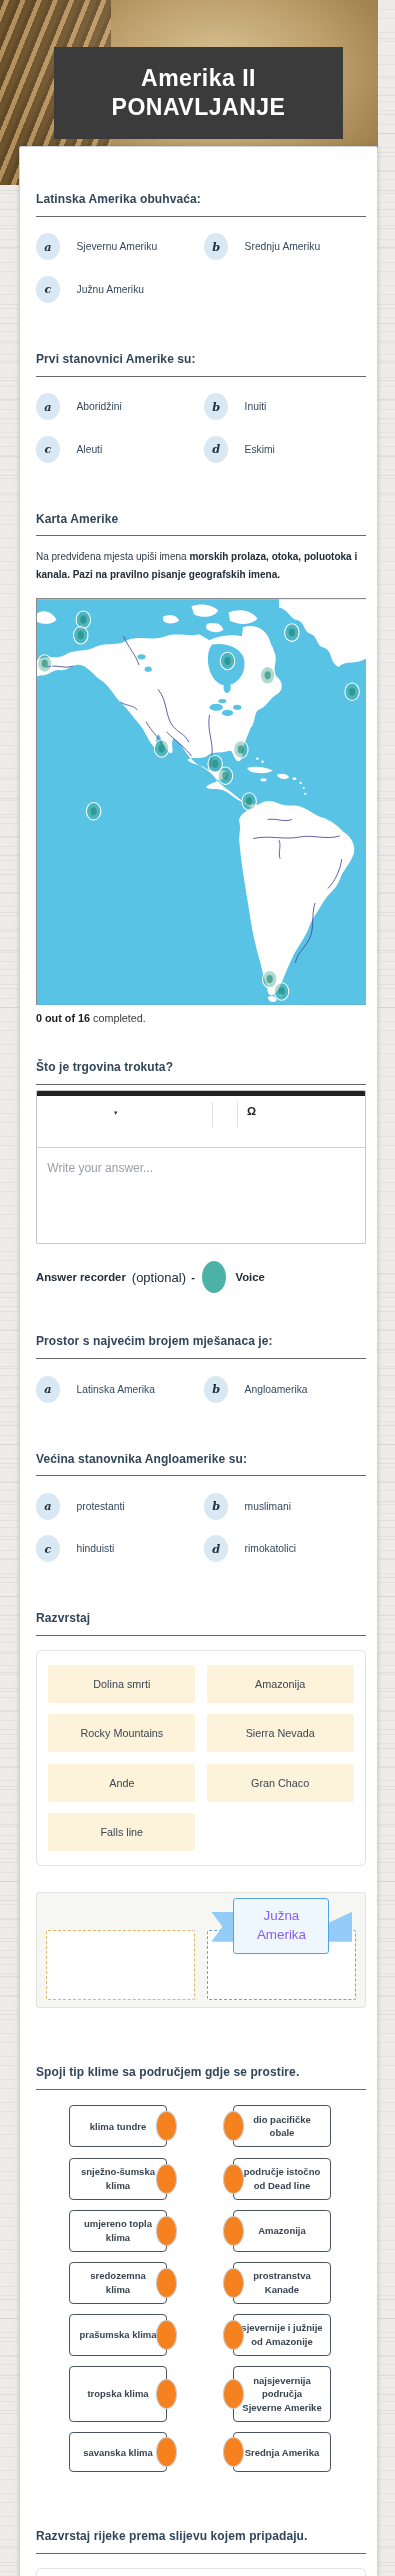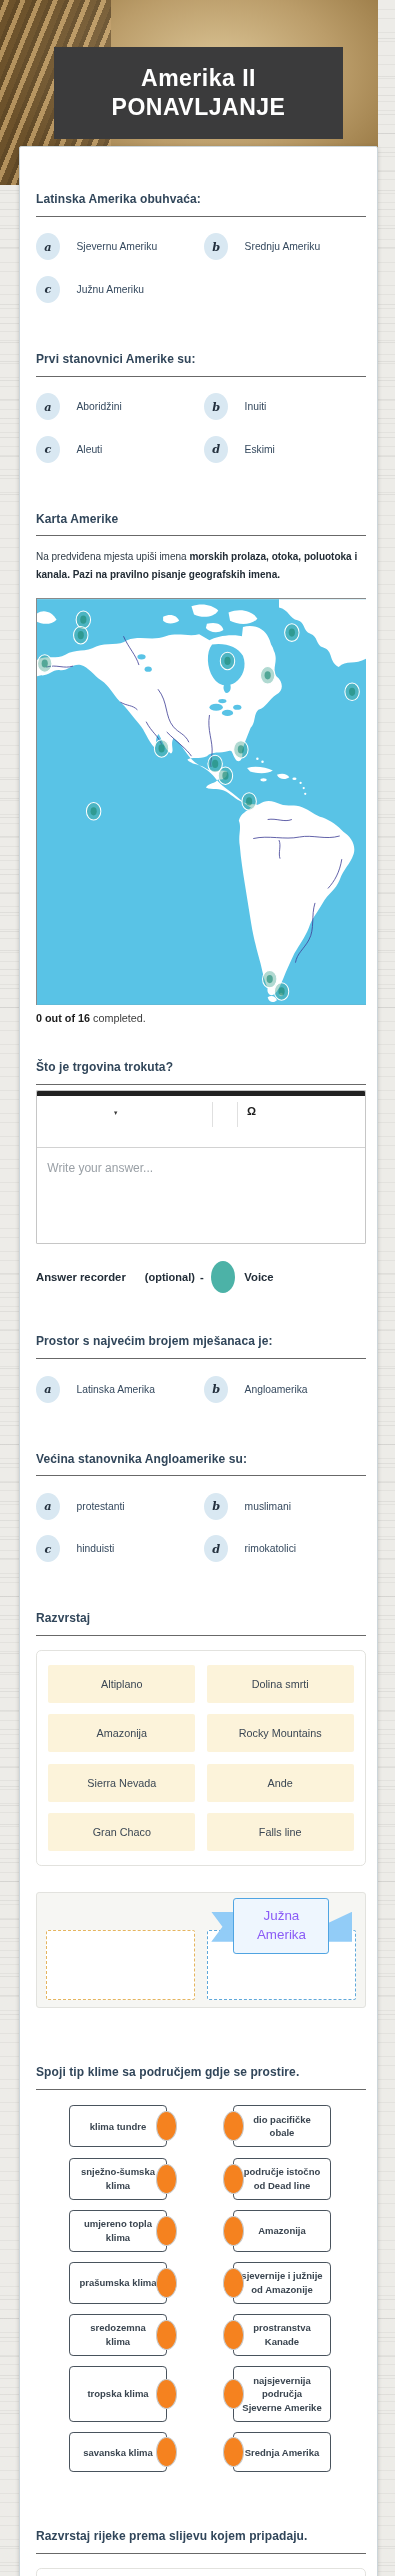--- a/index.html
+++ b/index.html
@@ -80,21 +80,21 @@
   .tb-caret { position:absolute; left:77px; top:13.4px; font-size:6.7px; color:#3a3a3a; }
   .tb-sep { position:absolute; top:6.2px; width:0.5px; height:25px; background:#e0e0e0; }
   .tb-sep.s1 { left:175px; } .tb-sep.s2 { left:200px; }
   .tb-omega { position:absolute; left:210px; top:9.3px; font-size:11.3px; color:#1e1e1e; font-weight:600; }
   .editor-body { height:95px; padding:13.4px 0 0 10.3px; }
   .editor-placeholder { color:#9aa0a6; font-size:12px; }
 
   
   .recorder { display:flex; align-items:center; margin-top:17.5px; }
   .recorder .lbl { font-size:11.3px; font-weight:bold; color:#222d38; }
-  .recorder .opt-txt { font-size:11px; font-weight:bold; color:#222d38; margin-left:19px; }
+  .recorder .opt-txt { font-size:13px; font-weight:normal; color:#222d38; margin-left:6px; }
   .recorder .dash { font-size:11.3px; font-weight:bold; color:#222d38; margin:0 7.2px 0 5.2px; }
   .voice-circle {
     width:24px; height:32px; border-radius:50%; background:#4cb2a7; flex:0 0 auto;
   }
   .voice-lbl { font-size:11.3px; font-weight:bold; color:#222d38; margin-left:9.3px; }
 
   
   .pill-wrap { margin-top:13.4px; border:0.5px solid #e2e2de; border-radius:5.2px; background:#fff; padding:14.4px 11.3px; }
   .pill-grid { display:grid; grid-template-columns:1fr 1fr; gap:11.3px; }
   .pill {
@@ -416,21 +416,20 @@
         <span class="opt-label">rimokatolici</span>
       </div>
     </div>
   </div>
 
   <div class="qsection" style="margin-bottom:57px;">
     <div class="qtitle">Razvrstaj</div>
     <hr class="qrule">
     <div class="pill-wrap">
       <div class="pill-grid">
-        <div class="pill">Altiplano</div>
         <div class="pill">Dolina smrti</div>
         <div class="pill">Amazonija</div>
         <div class="pill">Rocky Mountains</div>
         <div class="pill">Sierra Nevada</div>
         <div class="pill">Ande</div>
         <div class="pill">Gran Chaco</div>
         <div class="pill">Falls line</div>
       </div>
     </div>
     <div class="zone-wrap">
@@ -481,37 +480,37 @@
           <span class="connector connector-r"></span>
         </div>
         <div class="match-box match-right">
           <span class="connector connector-l"></span>
           <span>Amazonija</span>
         </div>
       </div>
 
       <div class="match-row">
         <div class="match-box match-left">
+          <span>sredozemna klima</span>
+          <span class="connector connector-r"></span>
+        </div>
+        <div class="match-box match-right">
+          <span class="connector connector-l"></span>
+          <span>prostranstva Kanade</span>
+        </div>
+      </div>
+
+      <div class="match-row">
+        <div class="match-box match-left">
           <span>prašumska klima</span>
           <span class="connector connector-r"></span>
         </div>
         <div class="match-box match-right">
           <span class="connector connector-l"></span>
           <span>sjevernije i južnije od Amazonije</span>
-        </div>
-      </div>
-
-      <div class="match-row">
-        <div class="match-box match-left">
-          <span>sredozemna klima</span>
-          <span class="connector connector-r"></span>
-        </div>
-        <div class="match-box match-right">
-          <span class="connector connector-l"></span>
-          <span>prostranstva Kanade</span>
         </div>
       </div>
 
       <div class="match-row">
         <div class="match-box match-left">
           <span>tropska klima</span>
           <span class="connector connector-r"></span>
         </div>
         <div class="match-box match-right">
           <span class="connector connector-l"></span>

